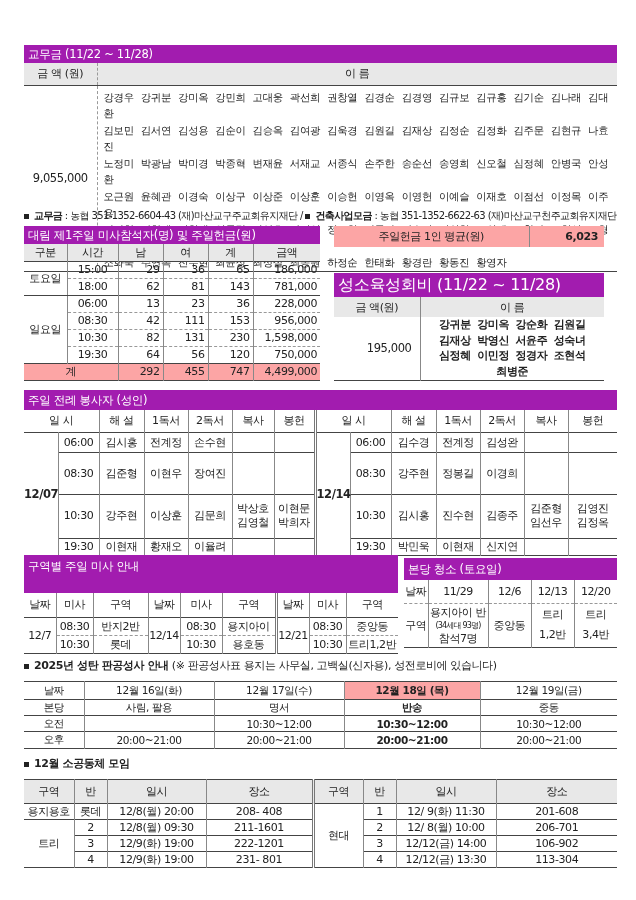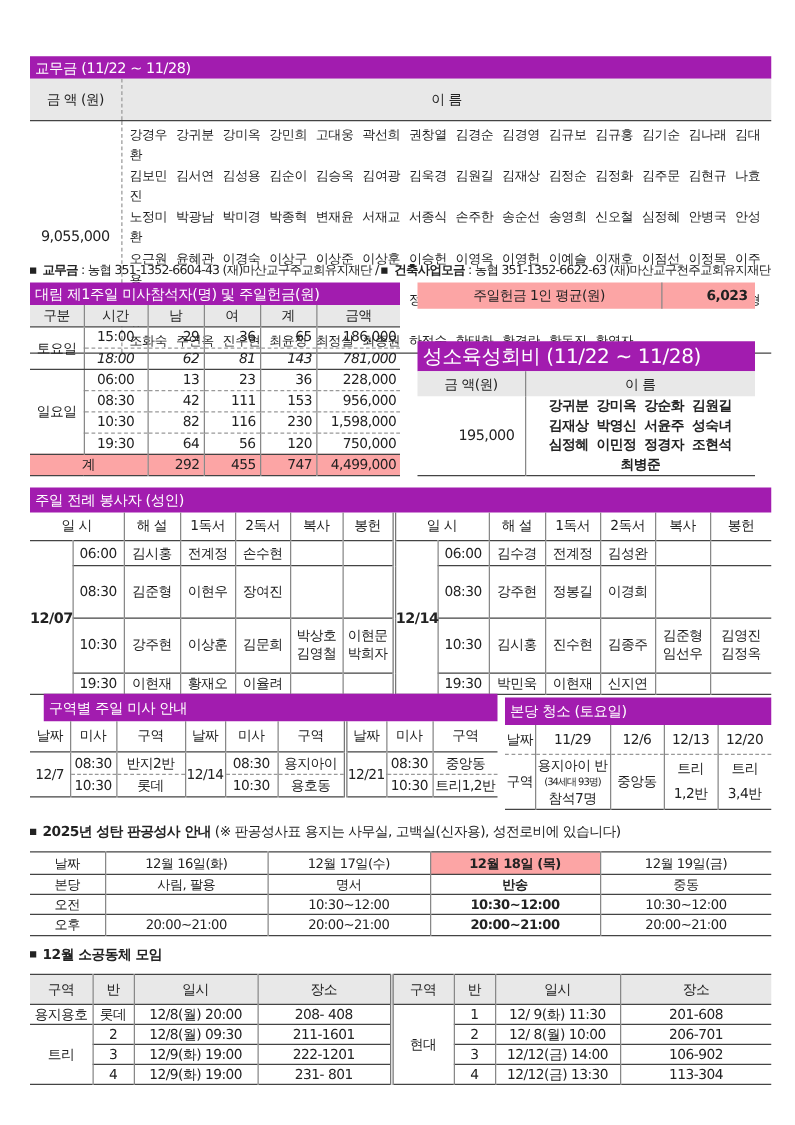--- a/index.html
+++ b/index.html
@@ -26,21 +26,21 @@
 <body>
 
 <div class="abs" style="left:24px; top:45px; width:593px;">
   <div class="hdr">교무금 (11/22 ~ 11/28)</div>
   <table style="width:593px;">
     <colgroup>
         <col style="width:73px">
         <col>
       </colgroup>
     <tbody>
-        <tr class="gray" style="height:33px;margin-top:28px;">
+        <tr class="gray" style="height:22px;margin-top:28px;">
       <td class="dash-r" style="font-size:11px;">금 액 (원)</td>
       <td style="font-size:11px;">이 름</td>
     </tr>
     <tr class="bt bb" style="height:108px;">
       <td class="dash-r" style="font-size:11.5px;">9,055,000</td>
       <td class="names">
         <div>강경우 강귀분 강미옥 강민희 고대웅 곽선희 권창열 김경순 김경영 김규보 김규홍 김기순 김나래 김대환</div>
         <div>김보민 김서연 김성용 김순이 김승옥 김여광 김욱경 김원길 김재상 김정순 김정화 김주문 김현규 나효진</div>
         <div>노정미 박광남 박미경 박종혁 변재윤 서재교 서종식 손주한 송순선 송영희 신오철 심정혜 안병국 안성환</div>
         <div>오근원 윤혜관 이경숙 이상구 이상준 이상훈 이승헌 이영옥 이영헌 이예슬 이재호 이점선 이정목 이주용</div>
@@ -80,21 +80,21 @@
       <td>금액</td>
     </tr>
     <tr class="dash-b" style="height:17px;">
       <td rowspan="2" class="sol-r bb">토요일</td>
       <td class="sol-r">15:00</td>
       <td class="right sol-r">29</td>
       <td class="right sol-r">36</td>
       <td class="right sol-r">65</td>
       <td class="right">186,000</td>
     </tr>
-    <tr class="bb" style="height:17px;font-style:italic;">
+    <tr class="bb" style="height:17px;">
       <td class="sol-r">18:00</td>
       <td class="right sol-r">62</td>
       <td class="right sol-r">81</td>
       <td class="right sol-r">143</td>
       <td class="right">781,000</td>
     </tr>
     <tr class="dash-b" style="height:17px;">
       <td rowspan="4" class="sol-r">일요일</td>
       <td class="sol-r">06:00</td>
       <td class="right sol-r">13</td>
@@ -105,21 +105,21 @@
     <tr class="dash-b" style="height:17px;">
       <td class="sol-r">08:30</td>
       <td class="right sol-r">42</td>
       <td class="right sol-r">111</td>
       <td class="right sol-r">153</td>
       <td class="right">956,000</td>
     </tr>
     <tr class="dash-b" style="height:17px;">
       <td class="sol-r">10:30</td>
       <td class="right sol-r">82</td>
-      <td class="right sol-r">116</td>
+      <td class="right sol-r">131</td>
       <td class="right sol-r">230</td>
       <td class="right">1,598,000</td>
     </tr>
     <tr style="height:17px;">
       <td class="sol-r">19:30</td>
       <td class="right sol-r">64</td>
       <td class="right sol-r">56</td>
       <td class="right sol-r">120</td>
       <td class="right">750,000</td>
     </tr>
@@ -270,21 +270,21 @@
       <td class="sol-r">이현재</td>
       <td class="sol-r">신지연</td>
       <td class="sol-r"></td>
       <td></td>
     </tr>
   </tbody>
     </table>
 </div>
 
 <div class="abs" style="left:24px; top:555px; width:374px;">
-  <div class="hdr" style="height:22px; line-height:22px;margin-left:11px;">구역별 주일 미사 안내</div>
+  <div class="hdr" style="height:38px; line-height:22px;">구역별 주일 미사 안내</div>
   <table style="width:374px; font-size:11px;">
     <colgroup>
       <col style="width:32px">
         <col style="width:37px">
         <col style="width:55px">
       <col style="width:32px">
         <col style="width:42px">
         <col style="width:54px">
       <col style="width:33px">
         <col style="width:37px">

